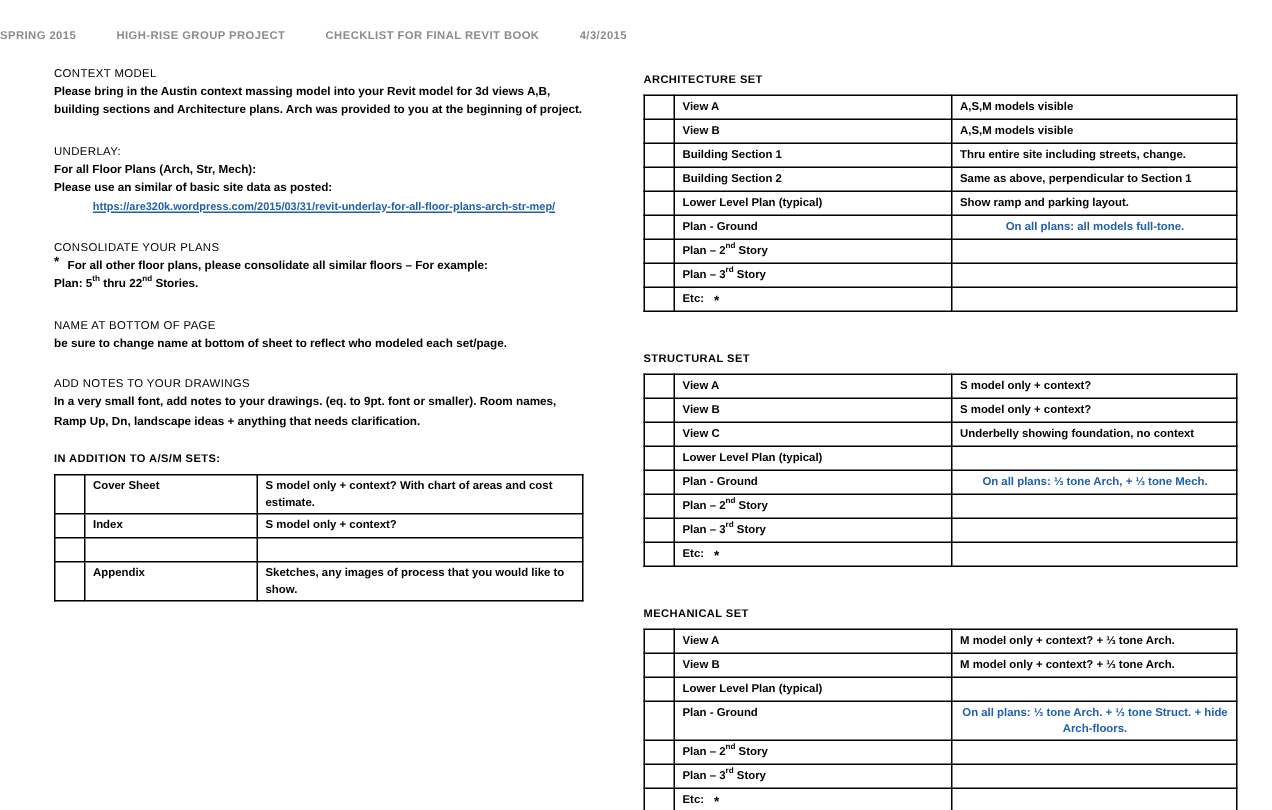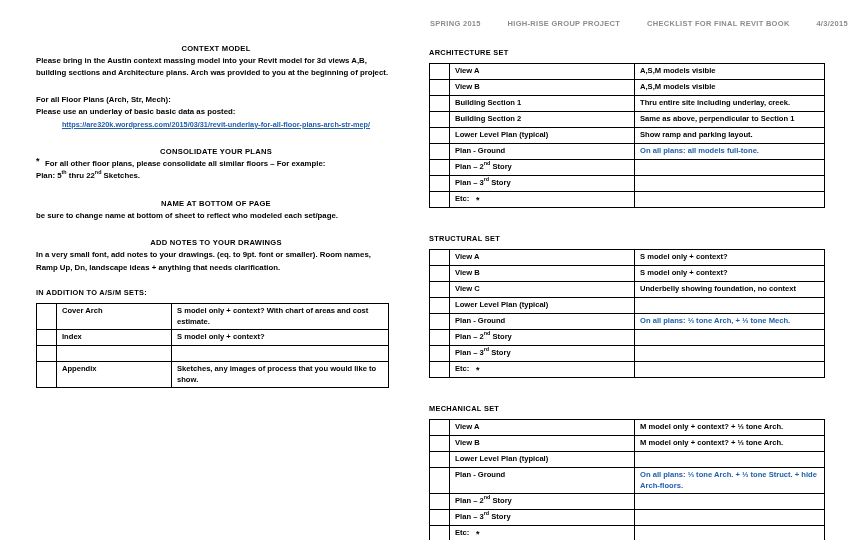--- a/index.html
+++ b/index.html
@@ -15,21 +15,21 @@
     overflow: hidden;
     position: relative;
   }
 
   
   .page-header {
     position: absolute;
     top: 19px;
     left: 0;
     width: 848px;
-    text-align: right;
+    text-align: left;
     color: #8c8c8c;
     font-size: 7.5px;
     font-weight: bold;
     letter-spacing: 0.3px;
     white-space: nowrap;
   }
   .page-header span { display: inline-block; }
   .hdr-gap-1 { width: 22px; }
   .hdr-gap-2 { width: 22px; }
   .hdr-gap-3 { width: 22px; }
@@ -45,25 +45,24 @@
     position: absolute;
     left: 429px;
     top: 48px;
     width: 366px;
   }
 
   
   .block { margin-bottom: 14px; }
   .block-title {
     font-size: 7.6px;
-    font-weight: bold;
+    font-weight: normal;
     letter-spacing: 0.25px;
     line-height: 13px;
     white-space: nowrap;
-    text-align: center;
   }
   .block-line {
     font-size: 7.8px;
     font-weight: bold;
     line-height: 12.4px;
     white-space: nowrap;
   }
   .link-line {
     font-size: 7.3px;
     font-weight: bold;
@@ -117,21 +116,21 @@
     height: 11px;
   }
   td.spacer-col { width: 10px; padding: 0; }
   .tbl-right { width: 366px; }
   .tbl-right td.c-label { width: 175px; }
   .tbl-right td.c-value { width: 180px; }
   .tbl-left { width: 323px; }
   .tbl-left td.c-label { width: 105px; }
   .tbl-left td.c-value { width: 207px; }
 
-  td.blue { color: #1f5fad; }
+  td.blue { color: #1f5fad; text-align: center; }
   td.tall { height: 20px; }
   td.tall2 { height: 21px; }
 
   .etc-cell {
     position: relative;
     height: 19px;
     padding-top: 9px;
   }
   .etc-cell .ast-sup {
     position: absolute;
@@ -161,51 +160,52 @@
 
 <div class="col-left">
 
   <div class="block">
     <div class="block-title">CONTEXT MODEL</div>
     <div class="block-line">Please bring in the Austin context massing model into your Revit model for 3d views A,B,</div>
     <div class="block-line">building sections and Architecture plans.  Arch was provided to you at the beginning of project.</div>
   </div>
 
   <div class="block">
+    <div class="block-title">UNDERLAY:</div>
     <div class="block-line">For all Floor Plans (Arch, Str, Mech):</div>
-    <div class="block-line">Please use an underlay of basic basic data as posted:</div>
+    <div class="block-line">Please use an similar of basic site data as posted:</div>
     <div class="link-line">https://are320k.wordpress.com/2015/03/31/revit-underlay-for-all-floor-plans-arch-str-mep/</div>
   </div>
 
   <div class="block">
     <div class="block-title">CONSOLIDATE YOUR PLANS</div>
     <div class="star-lead">
       <span class="ast">*</span><span>For all other floor plans, please consolidate all similar floors – For example:</span>
     </div>
-    <div class="block-line"><span>Plan: 5</span><sup>th</sup><span> thru 22</span><sup>nd</sup><span> Sketches.</span></div>
+    <div class="block-line"><span>Plan: 5</span><sup>th</sup><span> thru 22</span><sup>nd</sup><span> Stories.</span></div>
   </div>
 
   <div class="block">
     <div class="block-title">NAME AT BOTTOM OF PAGE</div>
     <div class="block-line">be sure to change name at bottom of sheet to reflect who modeled each set/page.</div>
   </div>
 
   <div class="block">
     <div class="block-title">ADD NOTES TO YOUR DRAWINGS</div>
     <div class="block-line">In a very small font, add notes to your drawings. (eq. to 9pt. font or smaller).  Room names,</div>
     <div class="block-line">Ramp Up, Dn, landscape ideas + anything that needs clarification.</div>
   </div>
 
   <div class="block">
     <div class="set-title">IN ADDITION TO A/S/M SETS:</div>
     <table class="doc-table tbl-left">
       <tbody id="tbody-addition">
           <tr>
             <td class="spacer-col"></td>
-            <td class="c-label tall">Cover Arch</td>
+            <td class="c-label tall">Cover Sheet</td>
             <td class="c-value tall">S model only + context?  With chart of areas and cost estimate.</td>
           </tr>
           <tr>
             <td class="spacer-col"></td>
             <td class="c-label">Index</td>
             <td class="c-value">S model only + context?</td>
           </tr>
           <tr>
             <td class="spacer-col"></td>
             <td class="c-label"></td>
@@ -234,21 +234,21 @@
             <td class="c-value">A,S,M models visible</td>
           </tr>
           <tr>
             <td class="spacer-col"></td>
             <td class="c-label">View B</td>
             <td class="c-value">A,S,M models visible</td>
           </tr>
           <tr>
             <td class="spacer-col"></td>
             <td class="c-label">Building Section 1</td>
-            <td class="c-value">Thru entire site including underlay, creek.</td>
+            <td class="c-value">Thru entire site including streets, change.</td>
           </tr>
           <tr>
             <td class="spacer-col"></td>
             <td class="c-label">Building Section 2</td>
             <td class="c-value">Same as above, perpendicular to Section 1</td>
           </tr>
           <tr>
             <td class="spacer-col"></td>
             <td class="c-label">Lower Level Plan (typical)</td>
             <td class="c-value">Show ramp and parking layout.</td>

